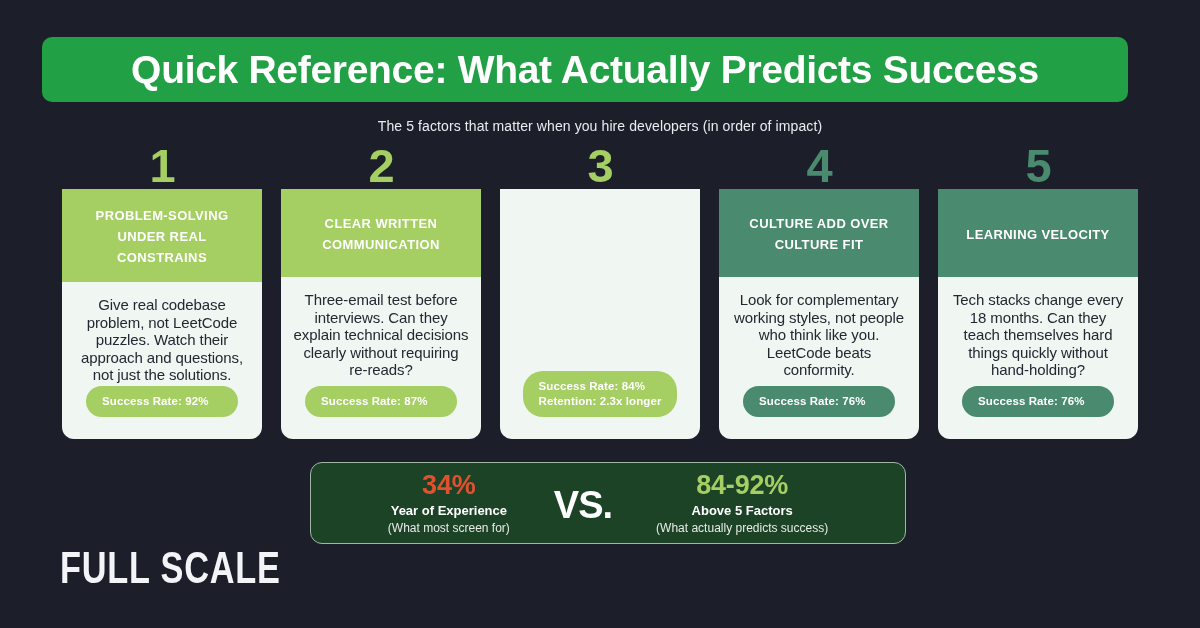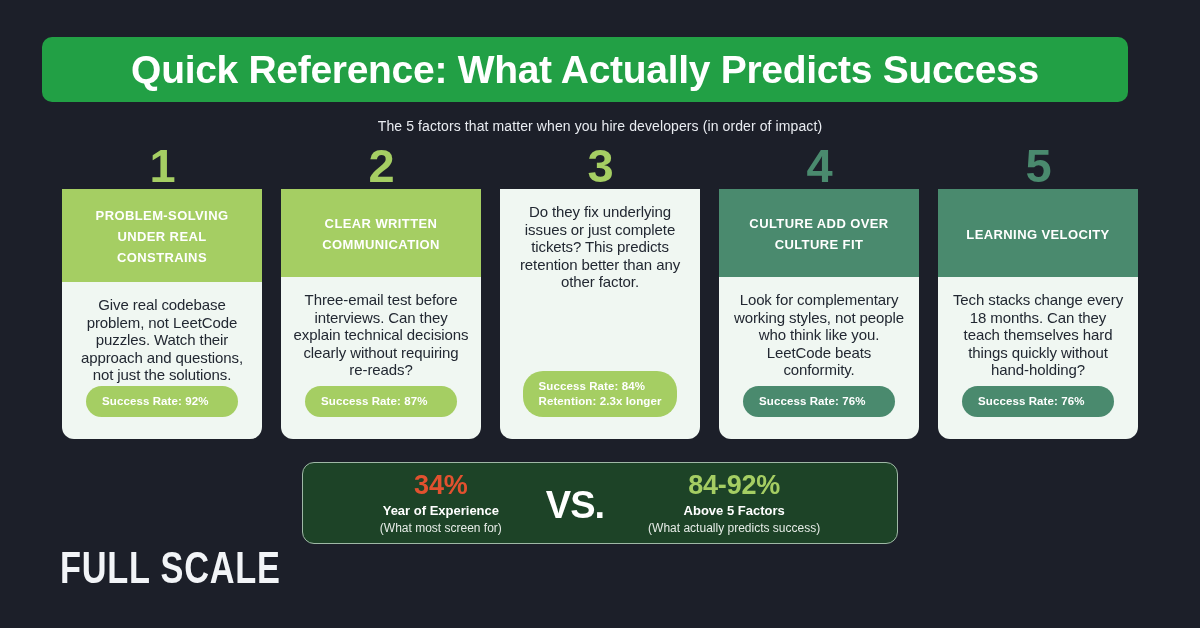--- a/index.html
+++ b/index.html
@@ -125,21 +125,21 @@
     font-size: 11.5px;
     font-weight: bold;
     line-height: 15px;
     letter-spacing: 0.1px;
     min-width: 152px;
   }
 
   
   #comparison-box {
     position: absolute;
-    left: 302px;
+    left: 310px;
     top: 462px;
     width: 596px;
     height: 82px;
     box-sizing: border-box;
     background: #1d4327;
     border: 1.5px solid #9fb8a6;
     border-radius: 12px;
     display: flex;
     align-items: center;
     justify-content: center;
@@ -233,21 +233,20 @@
             <div class="card-pill" style="background: rgb(165, 206, 99);">
               <div>Success Rate: 87%</div>
             </div>
           </div>
         </div>
       </div>
       <div class="card-col">
         <div class="card-number" style="color: rgb(165, 206, 99);">3</div>
         <div class="card" style="height: 250px;">
           <div class="card-body">
-            <div class="card-desc">Do they fix underlying issues or just complete tickets? This predicts retention better than any other factor.</div>
             <div class="card-pill" style="background: rgb(165, 206, 99);">
               <div>Success Rate: 84%</div>
               <div>Retention: 2.3x longer</div>
             </div>
           </div>
         </div>
       </div>
       <div class="card-col">
         <div class="card-number" style="color: rgb(74, 138, 110);">4</div>
         <div class="card" style="height: 250px;">

